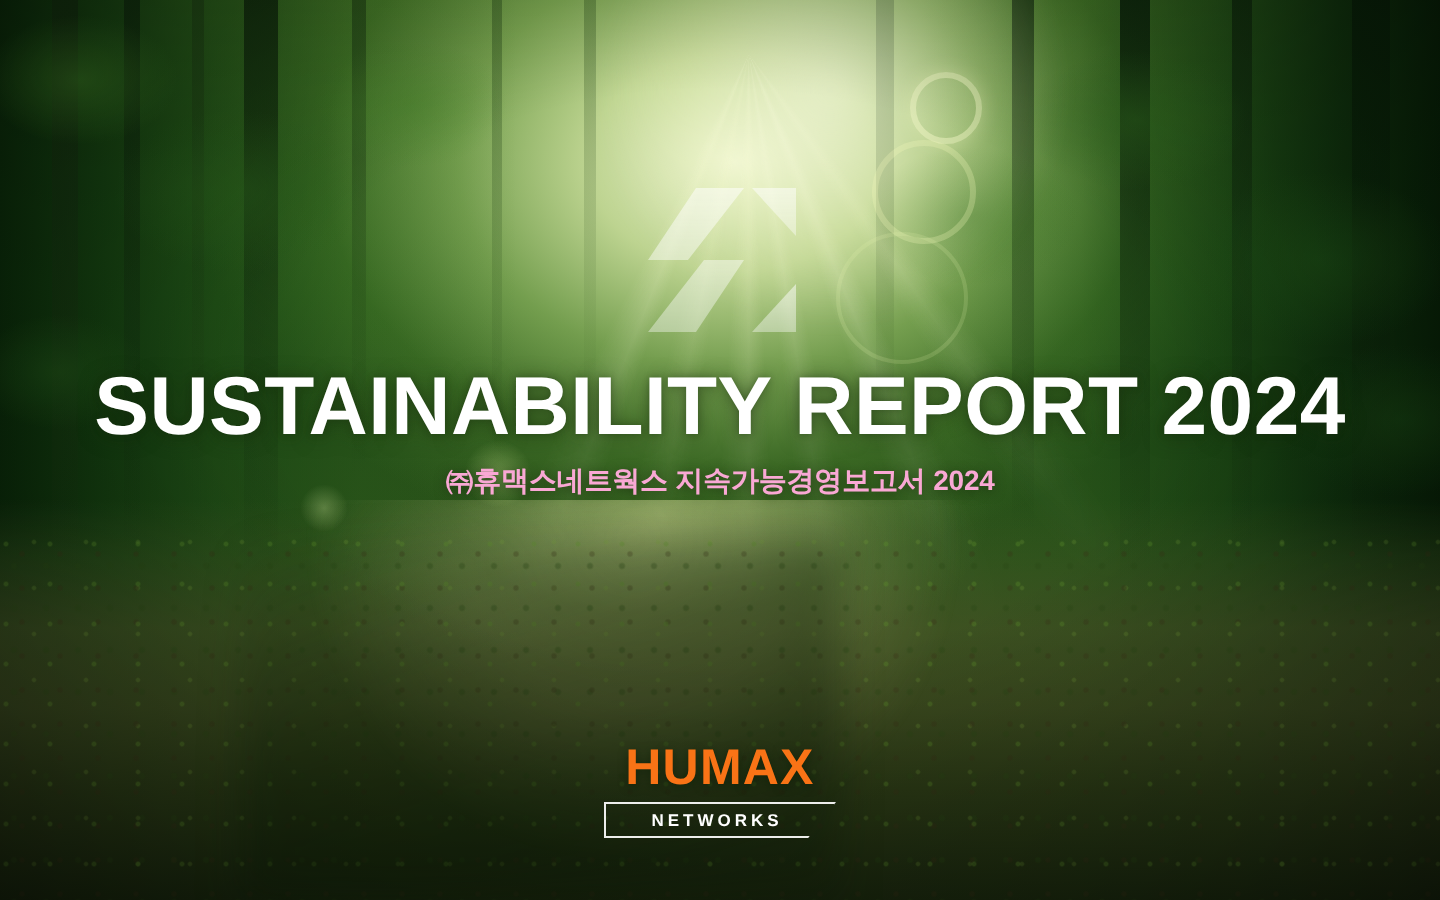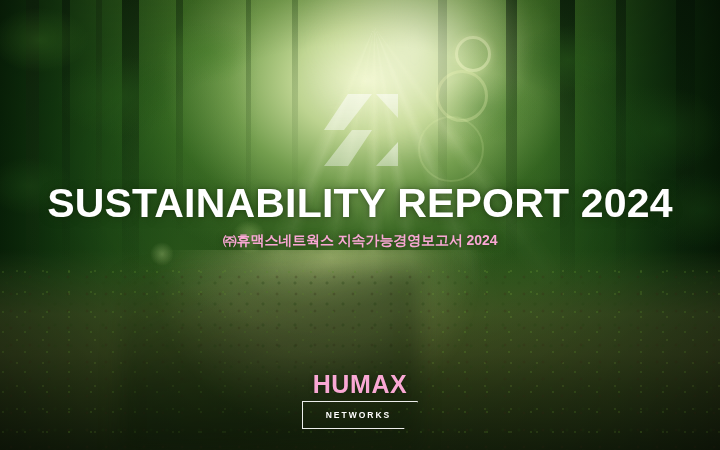--- a/index.html
+++ b/index.html
@@ -250,31 +250,31 @@
   
   #logo {
     position: absolute;
     left: 50%;
     transform: translateX(-50%);
     top: 372px;
     width: 116px;
     text-align: center;
   }
   #logo-wordmark {
-    color: #f9a8d4;
+    color: #f97316;
     font-size: 25px;
     font-weight: bold;
     letter-spacing: 0.6px;
     line-height: 1;
     text-shadow: 0 1px 5px rgba(10,30,6,0.55);
   }
   #logo-sub-band {
     position: relative;
     margin-top: 4px;
-    height: 28px;
+    height: 18px;
     display: flex;
     align-items: center;
     justify-content: center;
   }
   #logo-sub-band::before {
     content: "";
     position: absolute;
     inset: 0;
     border: 1.5px solid rgba(255,255,255,0.92);
     clip-path: polygon(0 0, 100% 0, 88% 100%, 0 100%);

